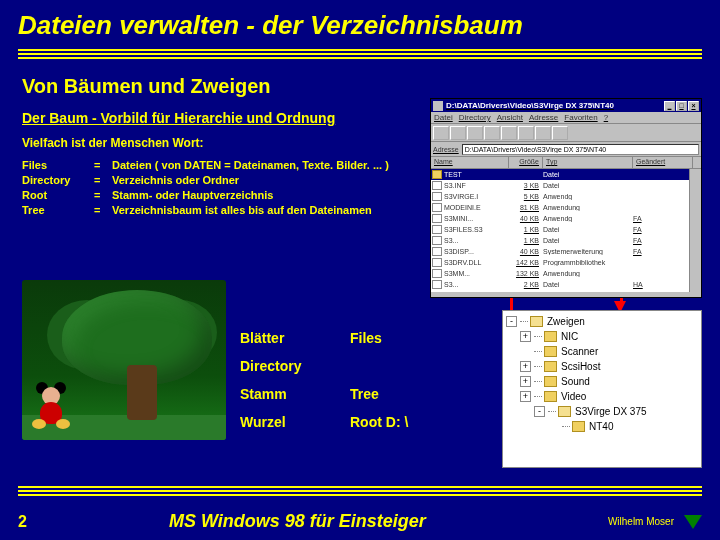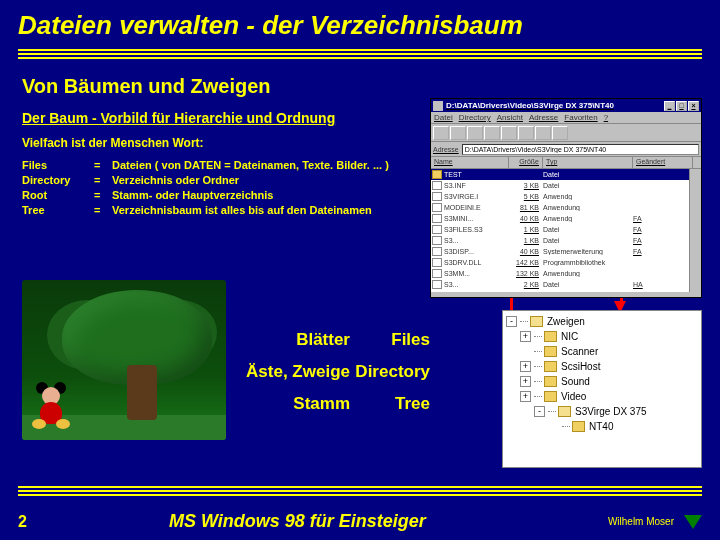--- a/index.html
+++ b/index.html
@@ -68,23 +68,22 @@
   .mickey .head{ position:absolute; top:0; left:10px; width:18px; height:18px; background:#e8b090; border-radius:50%; }
   .mickey .ear1{ position:absolute; top:-5px; left:4px; width:12px; height:12px; background:#000; border-radius:50%; }
   .mickey .ear2{ position:absolute; top:-5px; left:22px; width:12px; height:12px; background:#000; border-radius:50%; }
   .mickey .body{ position:absolute; top:15px; left:8px; width:22px; height:22px; background:#c00; border-radius:50% 50% 40% 40%; }
   .mickey .foot{ position:absolute; top:32px; left:0px; width:14px; height:10px; background:#eec040; border-radius:50%; }
   .mickey .foot2{ position:absolute; top:32px; left:24px; width:14px; height:10px; background:#eec040; border-radius:50%; }
 
   .analogy {
     position: absolute;
     left: 240px; top: 330px;
-    font-size: 17px;
-    font-weight: bold;
-    text-align: right;
+    font-size: 14px;
+    font-weight: bold;
   }
   .analogy-row { display: flex; margin-bottom: 12px; }
   .analogy-left { width: 110px; }
   .analogy-right { width: 80px; }
 
   .screenshot {
     position: absolute;
     right: 18px;
     top: 98px;
     width: 272px;
@@ -232,26 +231,29 @@
       <div class="foot2"></div>
   </div>
 </div>
 
 <div class="analogy">
   <div class="analogy-row">
       <div class="analogy-left">Blätter</div>
       <div class="analogy-right">Files</div>
     </div>
   <div class="analogy-row">
-      <div class="analogy-left">Äste, Zweige</div>
       <div class="analogy-right">Directory</div>
     </div>
   <div class="analogy-row">
       <div class="analogy-left">Stamm</div>
       <div class="analogy-right">Tree</div>
+    </div>
+  <div class="analogy-row">
+      <div class="analogy-left">Wurzel</div>
+      <div class="analogy-right">Root D: \</div>
     </div>
 </div>
 
 <div class="screenshot">
 
   <div class="arrow-red" style="left:80px;top:5px;height:355px;"></div>
   <div class="arrow-head-down" style="left:74px;top:358px;"></div>
   <div class="arrow-red" style="left:190px;top:5px;height:200px;"></div>
   <div class="arrow-head-down" style="left:184px;top:203px;"></div>
 

